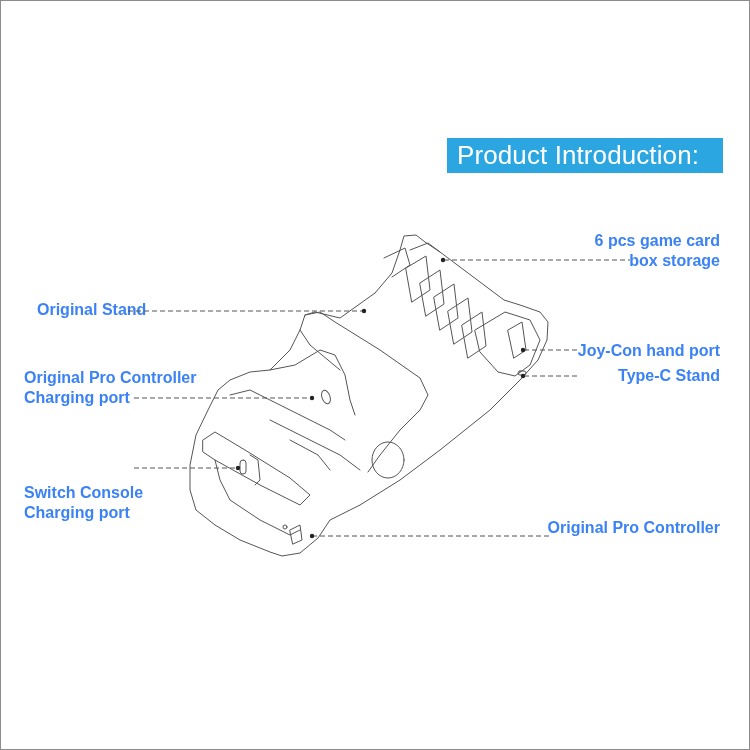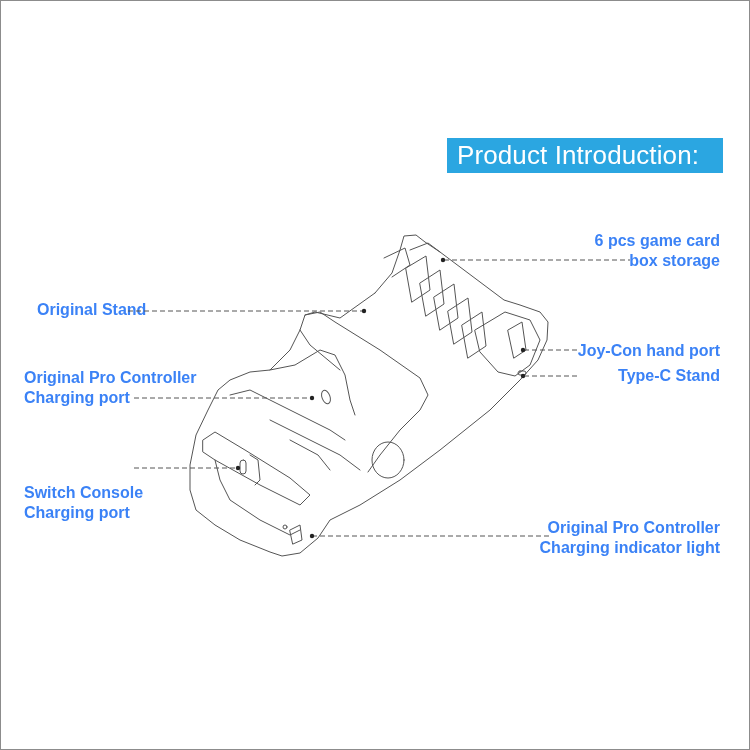--- a/index.html
+++ b/index.html
@@ -34,21 +34,20 @@
   <div>box storage</div>
 </div>
 <div class="label right" style="right:30px; top:341px;">
   <div>Joy-Con hand port</div>
 </div>
 <div class="label right" style="right:30px; top:366px;">
   <div>Type-C Stand</div>
 </div>
 <div class="label right" style="right:30px; top:518px;">
   <div>Original Pro Controller</div>
-  <div>Charging indicator light</div>
 </div>
 
 <svg class="art" width="750" height="750" viewBox="0 0 750 750">
   <g fill="none" stroke="#555" stroke-width="1" stroke-linejoin="round" stroke-linecap="round">
 
     <path d="M375 293 L392 273 L400 250 L404 236 L416 235 L425 242 L440 252 L456 264 L472 276 L488 288 L504 300 L520 305 L540 312 L548 322 L547 340 L538 360 L520 380 L490 410 L440 450 L400 480 L360 505 L330 520 L318 538 L300 553 L282 556 L270 552 L240 540 L215 525 L196 510 L190 490 L190 465 L196 435 L208 410 L218 390 L230 380 L250 372 L270 370 L290 350 L300 330 L305 315 L315 312 L340 318 L375 293 Z"></path>
 
     <path d="M305 315 L320 312 L335 322 L380 350 L420 378 L428 395 L420 410 L400 430 L380 455 L368 472"></path>
     <path d="M300 330 L310 345 L340 370"></path>
 

